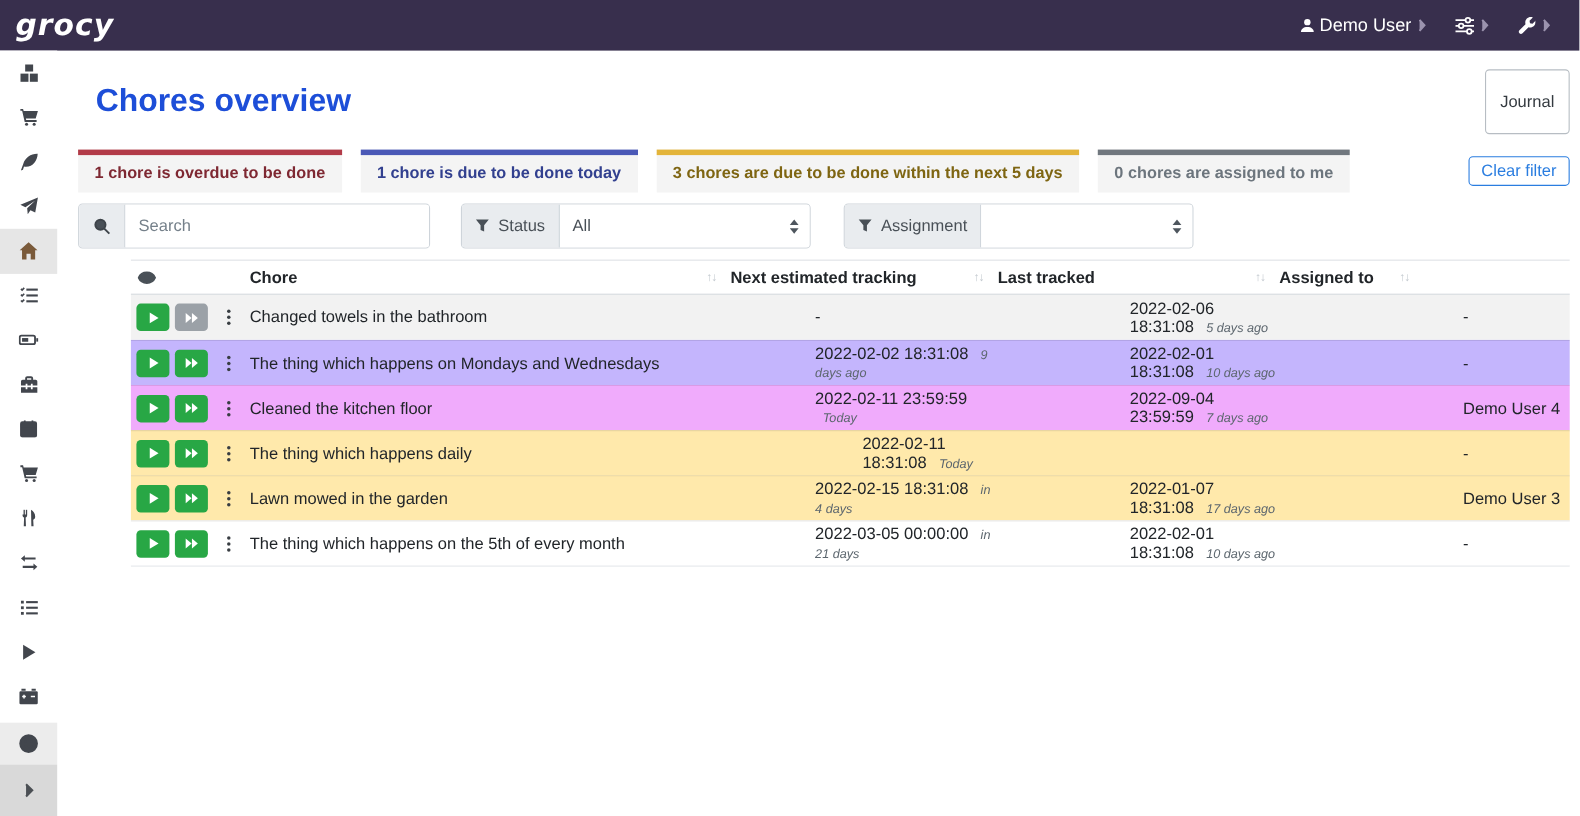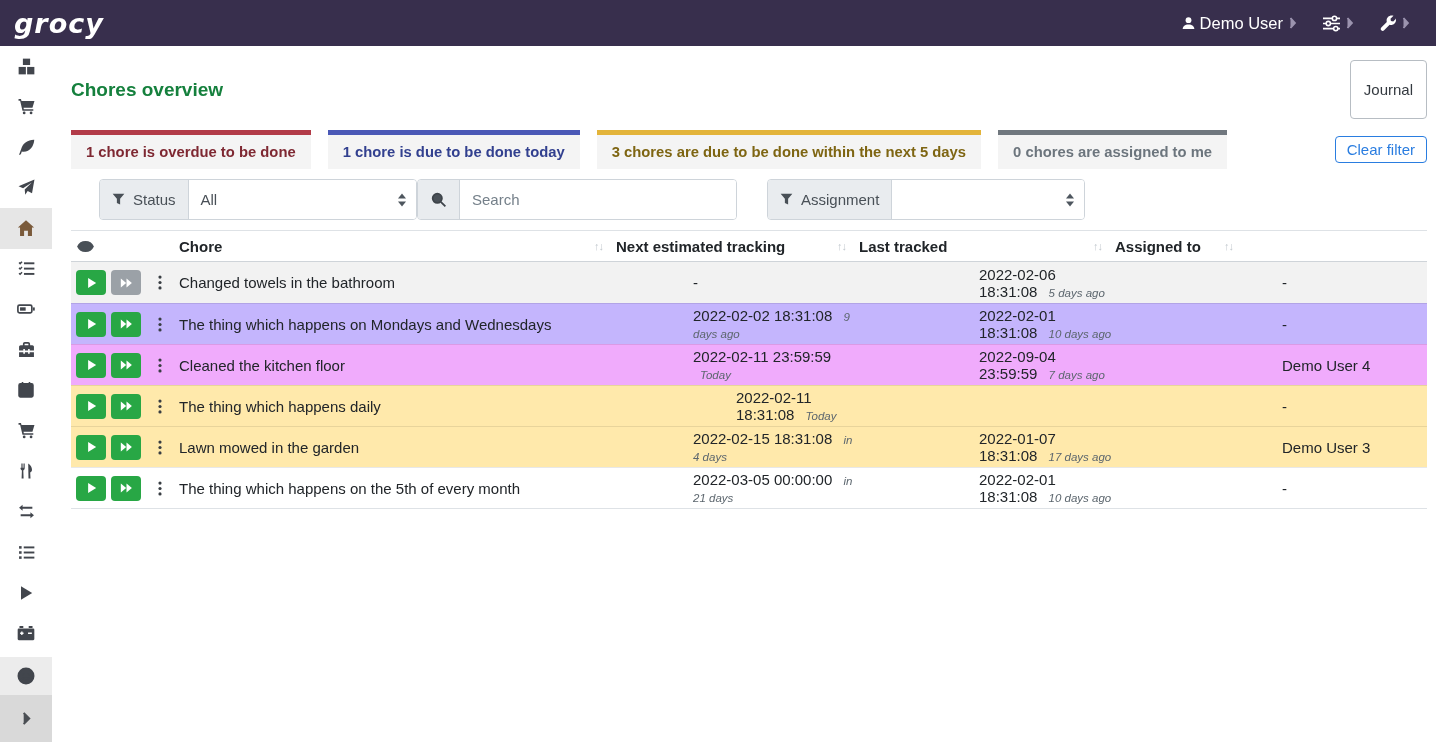--- a/index.html
+++ b/index.html
@@ -36,21 +36,21 @@
   .side-item { height:40.5px; display:flex; align-items:center; justify-content:center;
                color:#42464d; cursor:pointer; }
   .side-item.active { background:#e6e6e6; color:#7a5a3a; }
   .side-bottom { margin-top:auto; }
   .side-item.smiley-row { height:38px; background:#ececec; }
   .side-item.collapse-row { height:47px; background:#d9d9d9; color:#4b4f54; }
 
   
   .content { flex:1; padding:12px 9px 0 19px; overflow:hidden; }
   .page-head { display:flex; align-items:center; justify-content:space-between; margin-top:2px; }
-  h1 { margin:0; font-size:19px; font-weight:600; color:#15803d; }
+  h1 { margin:16px; font-size:29px; font-weight:600; color:#1d4ed8; }
   .btn { border-radius:4px; background:#fff; cursor:pointer; font-family:inherit; }
   .btn-journal { border:1px solid #b7bdc3; color:#343a40; font-size:15px; padding:20px 13px; }
   .btn-clear { margin-left:auto; border:1px solid #2a7de0; color:#2a7de0; font-size:15px; padding:4px 11px; }
 
   
   .cards-row { display:flex; align-items:center; gap:17px; margin-top:11px; }
   .scard {
     border-top:5px solid #888; background:#f4f4f4;
     padding:9px 15px; font-size:14.8px; font-weight:700;
     white-space:nowrap; cursor:pointer;
@@ -71,21 +71,21 @@
   .group-assign { width:318px; margin-left:30px; }
   .select { flex:1; position:relative; display:flex; align-items:center;
             padding:0 26px 0 12px; font-size:15px; color:#495057; background:#fff; cursor:pointer; }
   .caret { position:absolute; right:9px; top:50%; transform:translateY(-50%); width:9px; height:13px; }
   .caret::before, .caret::after { content:""; position:absolute; left:0;
             border-left:4.5px solid transparent; border-right:4.5px solid transparent; }
   .caret::before { top:0; border-bottom:5px solid #4e565e; }
   .caret::after { bottom:0; border-top:5px solid #4e565e; }
 
   
-  .table { margin-top:10px; }
+  .table { margin-top:10px;margin-left:48px; }
   .thead, .trow {
     display:grid;
     grid-template-columns:108px 437px 243px 256px 131px 1fr;
     align-items:center;
   }
   .thead { height:32px; border-top:1px solid #dee2e6; border-bottom:1px solid #cfd4d9; }
   .th { display:flex; align-items:center; justify-content:space-between;
         padding-right:13px; font-size:15px; font-weight:700; color:#212529; cursor:pointer; }
   .th-actions { padding-left:6px; color:#495057; cursor:pointer; justify-content:flex-start; }
   .sort { font-size:11px; letter-spacing:-1px; color:#c3c9cf; font-weight:400; }
@@ -327,45 +327,45 @@
       <div class="scard" style="border-top-color: rgb(227, 180, 58); color: rgb(126, 101, 18);">
         <span>3 chores are due to be done within the next 5 days</span>
       </div>
       <div class="scard" style="border-top-color: rgb(112, 119, 126); color: rgb(108, 117, 125);">
         <span>0 chores are assigned to me</span>
       </div>
       <button class="btn btn-clear">Clear filter</button>
     </div>
 
     <div class="filters">
+      <div class="igroup search-group">
+        <span class="addon">
+          <span class="icon">
+            <svg viewBox="0 0 16 16" width="16" height="16" fill="none" stroke="#3e444a">
+                <circle cx="6.3" cy="6.3" r="4.6" stroke-width="1.8"></circle>
+                <path d="M9.8 9.8l4.6 4.6" stroke-width="1.8"></path>
+              </svg>
+          </span>
+        </span>
+        <input class="search-input" placeholder="Search" style="">
+      </div>
+
       <div class="igroup group-status">
         <span class="addon">
           <span class="icon">
             <svg viewBox="0 0 16 16" width="13" height="13">
                 <path d="M.8.8h14.4L10 7.2v7L6 12.4V7.2z"></path>
               </svg>
           </span>
           <span>Status</span>
         </span>
         <div class="select">
           <span>All</span>
           <span class="caret"></span>
         </div>
-      </div>
-
-      <div class="igroup search-group">
-        <span class="addon">
-          <span class="icon">
-            <svg viewBox="0 0 16 16" width="16" height="16" fill="none" stroke="#3e444a">
-                <circle cx="6.3" cy="6.3" r="4.6" stroke-width="1.8"></circle>
-                <path d="M9.8 9.8l4.6 4.6" stroke-width="1.8"></path>
-              </svg>
-          </span>
-        </span>
-        <input class="search-input" placeholder="Search" style="">
       </div>
 
       <div class="igroup group-assign">
         <span class="addon">
           <span class="icon">
             <svg viewBox="0 0 16 16" width="13" height="13">
                 <path d="M.8.8h14.4L10 7.2v7L6 12.4V7.2z"></path>
               </svg>
           </span>
           <span>Assignment</span>

